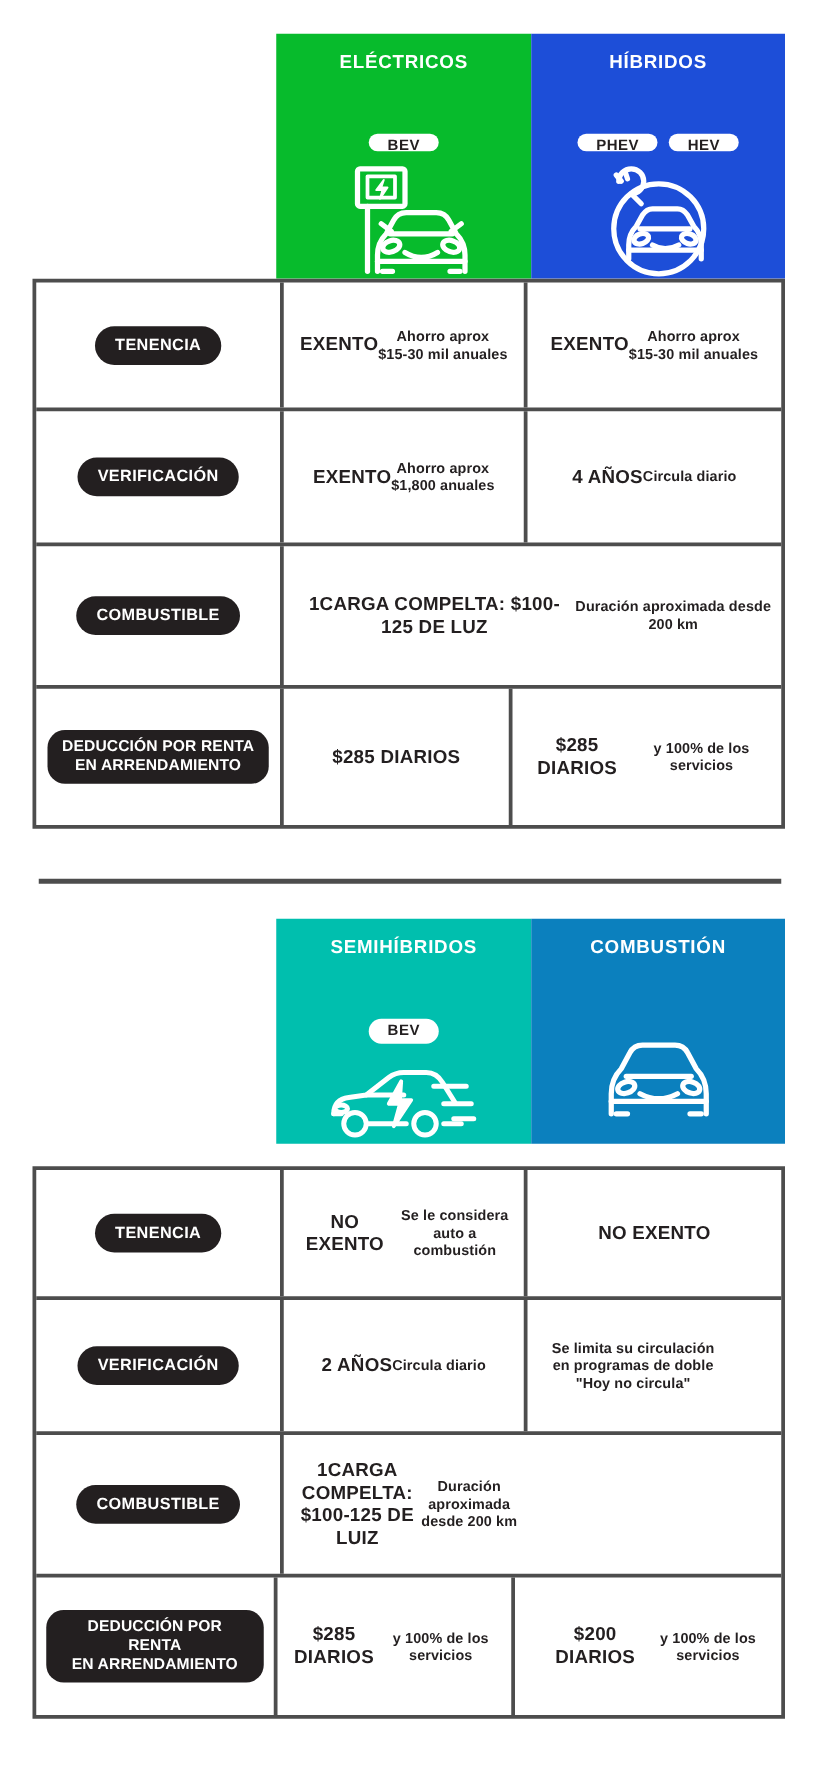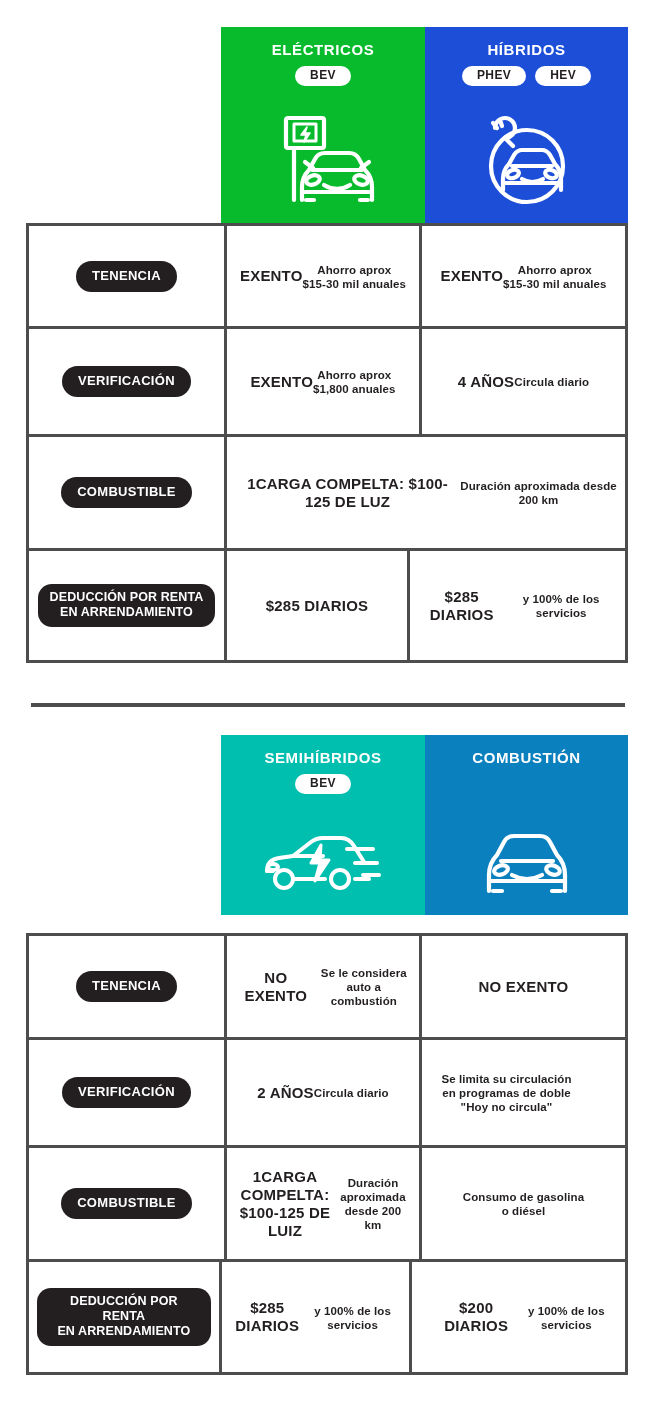--- a/index.html
+++ b/index.html
@@ -49,20 +49,21 @@
   }
   .badge {
     background: #ffffff;
     color: #231F20;
     font-weight: bold;
     font-size: 12px;
     letter-spacing: 0.4px;
     border-radius: 999px;
     padding: 3px 15px 4px 15px;
     line-height: 13px;
+    margin-top: 41px;
   }
   .hdr-icon {
     margin-top: 10px;
     display: flex;
     align-items: center;
     justify-content: center;
     flex: 1;
   }
   .hdr-icon svg { display: block; }
 
@@ -332,25 +333,20 @@
     <div class="row" style="height:114px;">
       <div class="cell label-cell" style="width:198px;">
         <span class="pill">COMBUSTIBLE</span>
       </div>
       <div class="cell" style="width:195px;">
         <div class="val-main">1CARGA COMPELTA:
 $100-125 DE LUIZ</div>
         <div class="val-sub">Duración aproximada
 desde 200 km</div>
       </div>
-      <div class="cell" style="width:203px;">
-        <div class="val-main"></div>
-        <div class="val-sub only">Consumo de gasolina
-o diésel</div>
-      </div>
     </div>
 
     <div class="row" style="height:110px;">
       <div class="cell label-cell" style="width:198px;">
         <span class="pill two-line">DEDUCCIÓN POR RENTA
 EN ARRENDAMIENTO</span>
       </div>
       <div class="cell" style="width:195px;">
         <div class="val-main">$285 DIARIOS</div>
         <div class="val-sub">y 100% de los servicios</div>

